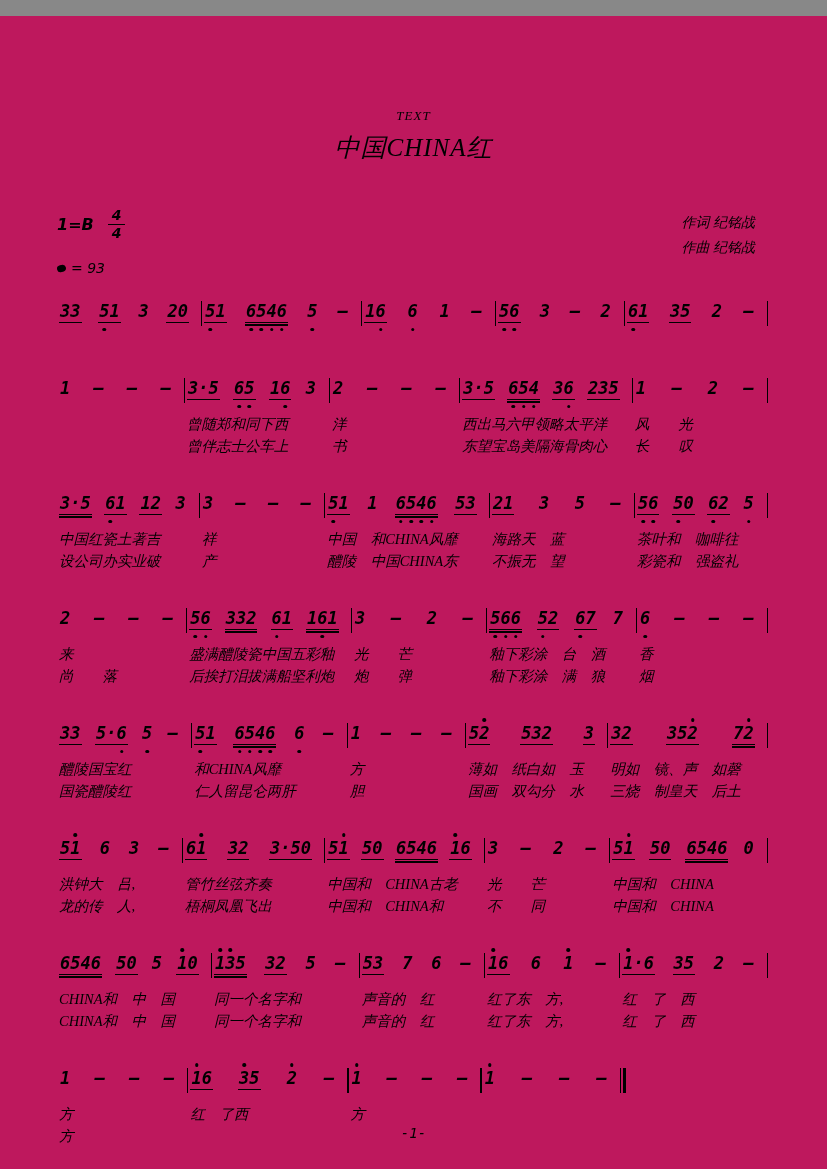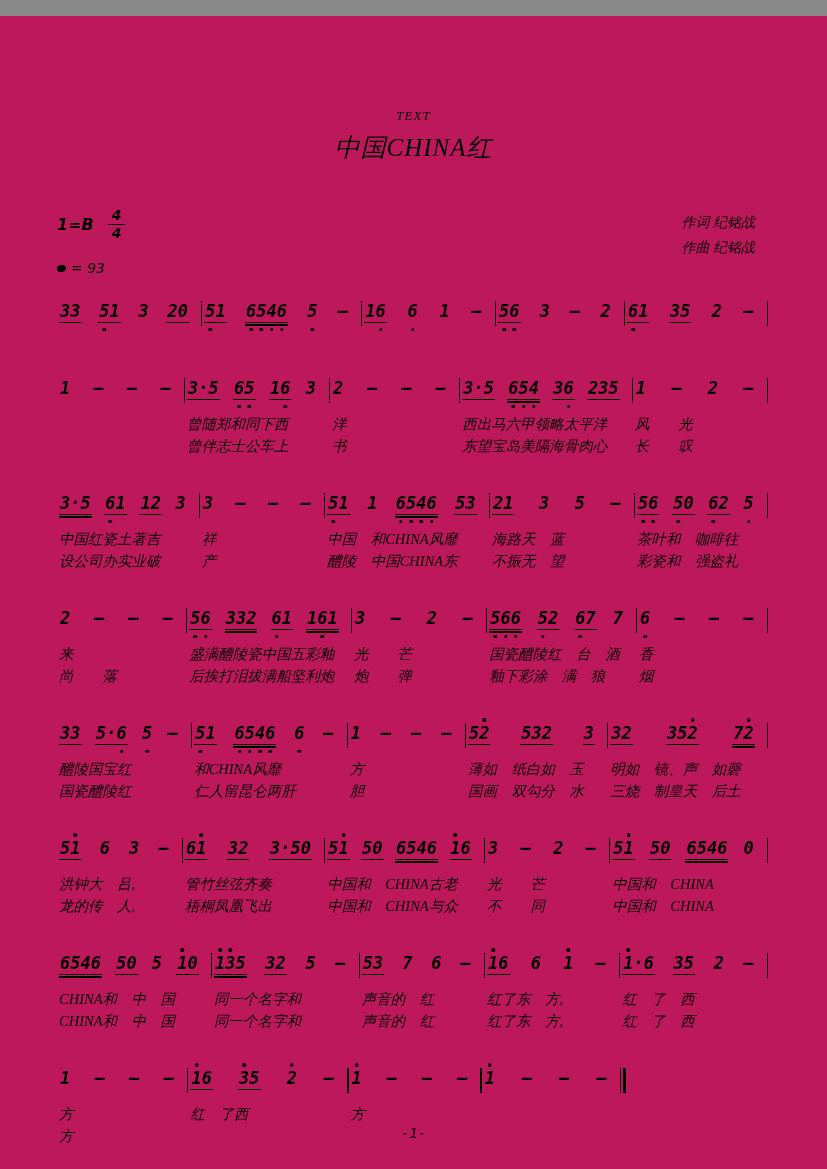--- a/index.html
+++ b/index.html
@@ -489,21 +489,21 @@
               <span class="char">2</span>
             </span>
             <span class="grp u1">
               <span class="char db">6</span>
               <span class="char">7</span>
             </span>
             <span class="grp">
               <span class="char">7</span>
             </span>
           </div>
-          <div class="lyric first">国瓷醴陵红　台　酒</div>
+          <div class="lyric first">釉下彩涂　台　酒</div>
           <div class="lyric">釉下彩涂　满　狼</div>
         </div>
         <div class="bar"></div>
         <div class="measure" style="flex: 0 1 18.4%;">
           <div class="notes">
             <span class="grp">
               <span class="char db">6</span>
             </span>
             <span class="grp">
               <span class="char">–</span>
@@ -682,21 +682,21 @@
               <span class="char">5</span>
               <span class="char">4</span>
               <span class="char">6</span>
             </span>
             <span class="grp u1">
               <span class="char da">1</span>
               <span class="char">6</span>
             </span>
           </div>
           <div class="lyric first">中国和　CHINA古老</div>
-          <div class="lyric">中国和　CHINA与众</div>
+          <div class="lyric">中国和　CHINA和</div>
         </div>
         <div class="bar"></div>
         <div class="measure" style="flex: 0 1 17.6%;">
           <div class="notes">
             <span class="grp">
               <span class="char">3</span>
             </span>
             <span class="grp">
               <span class="char">–</span>
             </span>

